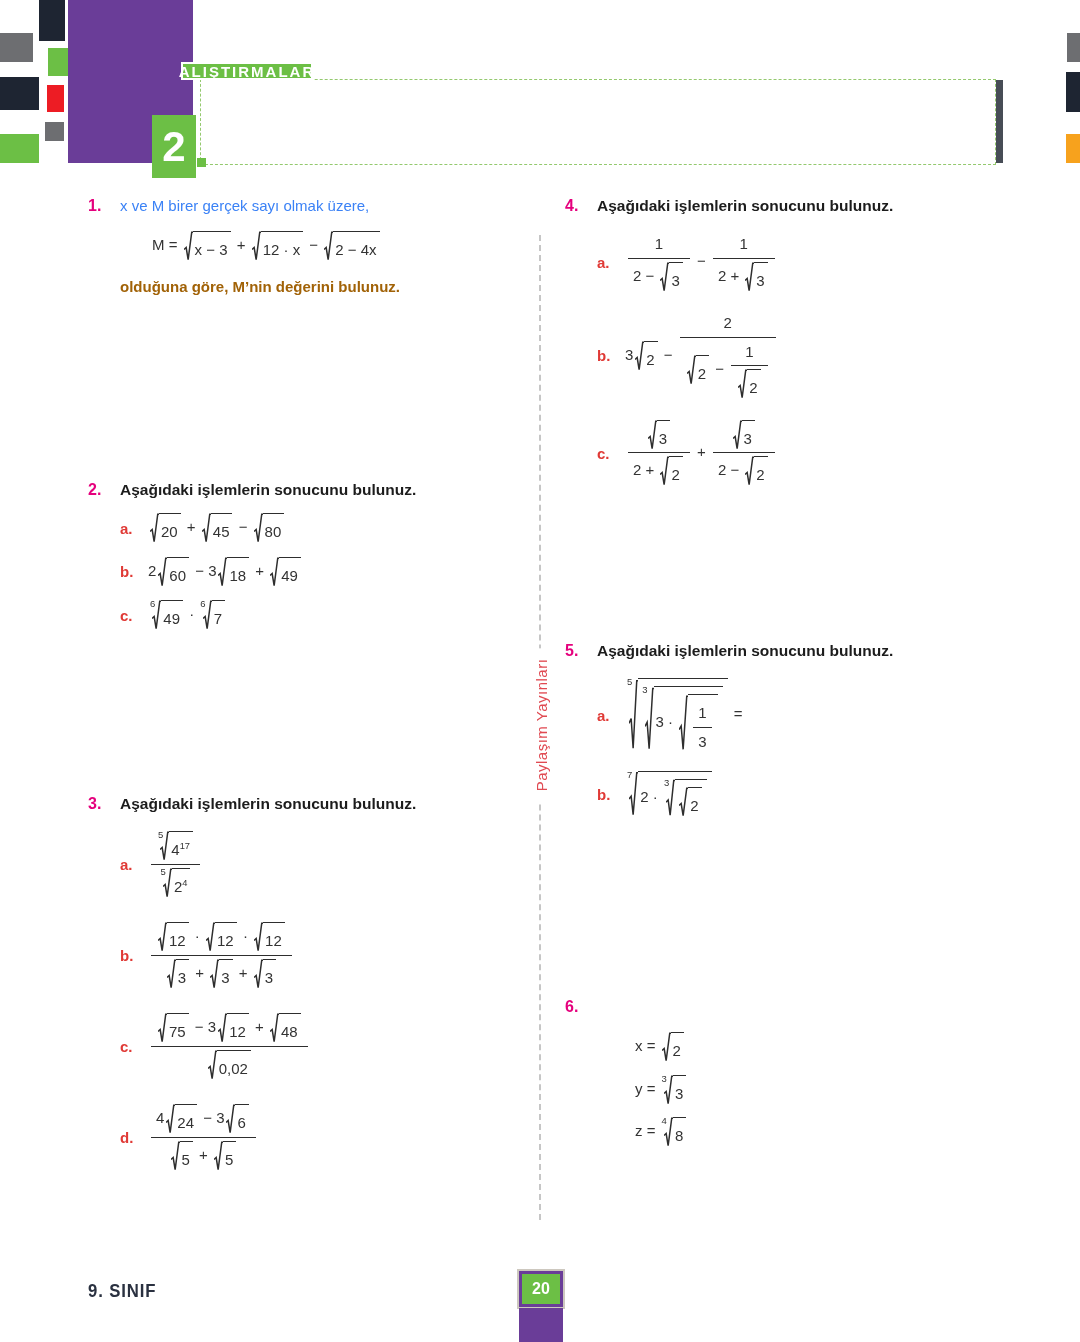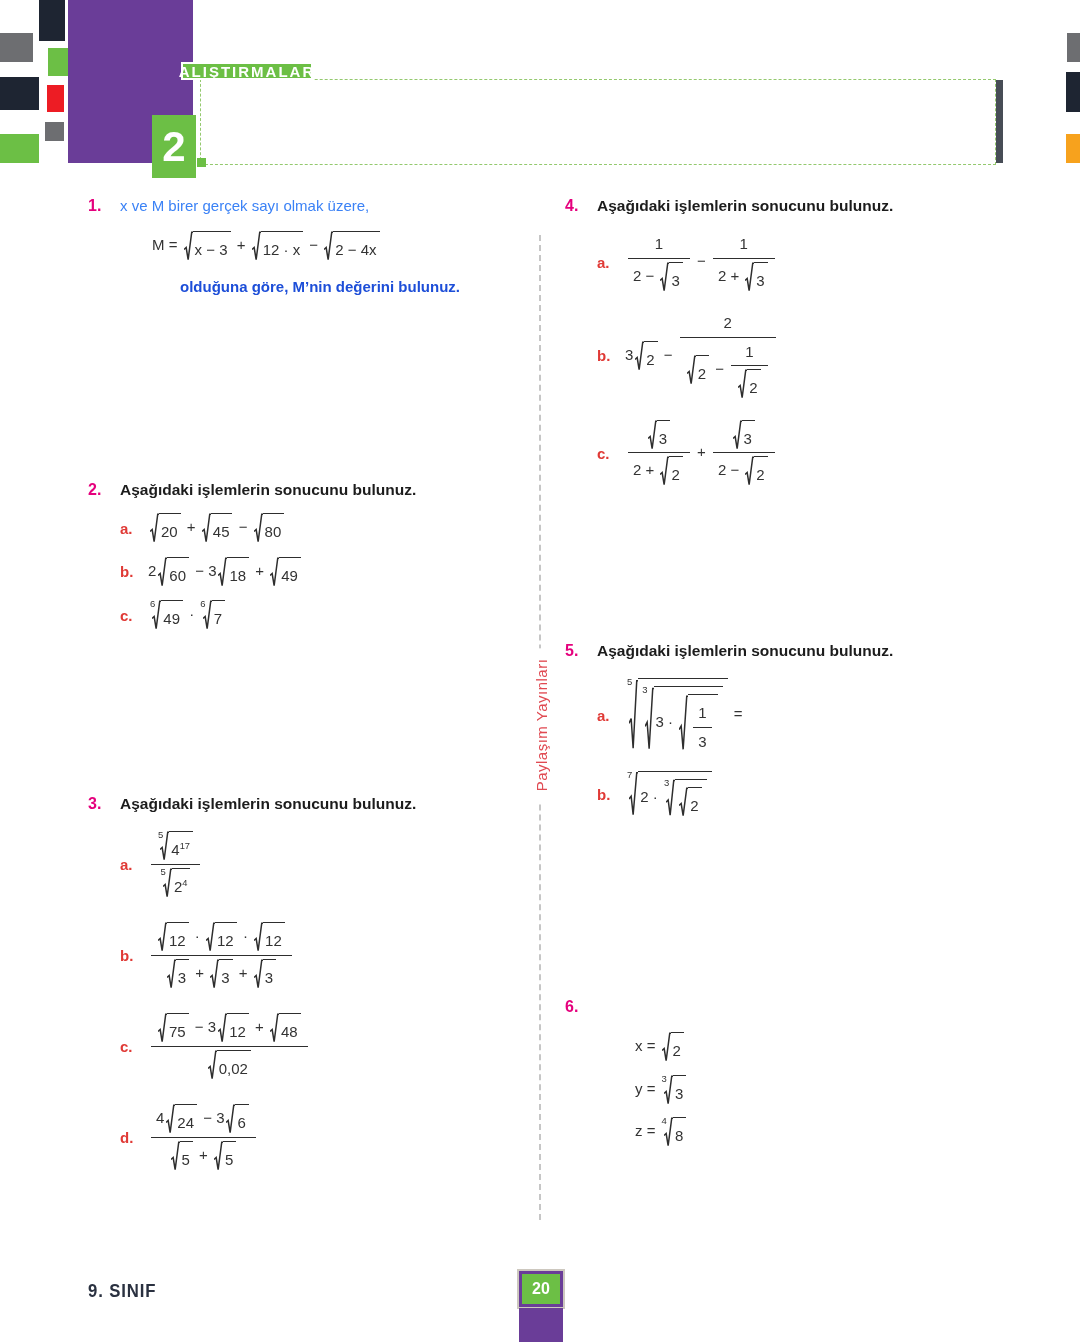--- a/index.html
+++ b/index.html
@@ -41,21 +41,21 @@
     background:#fff; padding:4px 10px; white-space:nowrap;
     color:#e04a52; font-size:15px; letter-spacing:0.5px;
   }
 
   
   .question { position:absolute; font-size:15px; color:#333; }
   .q-row { display:flex; align-items:baseline; }
   .q-num { color:#e5007d; font-weight:bold; font-size:16px; width:32px; flex:none; }
   .q-title { font-weight:bold; color:#1c1c1c; font-size:15.5px; }
   .q-intro { color:#3b82f6; }
-  .q-conclusion { font-weight:bold; color:#1d4ed8; margin:16px 0 0 32px;text-align:center; }
+  .q-conclusion { font-weight:bold; color:#a16207; margin:16px 0 0 32px; }
   .items { margin-left:32px; }
   .item { display:flex; align-items:center; }
   .item-label { color:#e03a36; font-weight:bold; width:28px; flex:none; }
 
   .q1 .q-formula { margin:16px 0 0 64px; }
   .q2 .items { margin-top:14px; }  .q2 .item { margin-bottom:13px; }
   .q3 .items { margin-top:18px; }  .q3 .item { margin-bottom:24px; }
   .q4 .items { margin-top:18px; }  .q4 .item { margin-bottom:20px; }
   .q5 .items { margin-top:18px; }  .q5 .item { margin-bottom:18px; }
   .q6 .equations { margin:16px 0 0 70px; }

